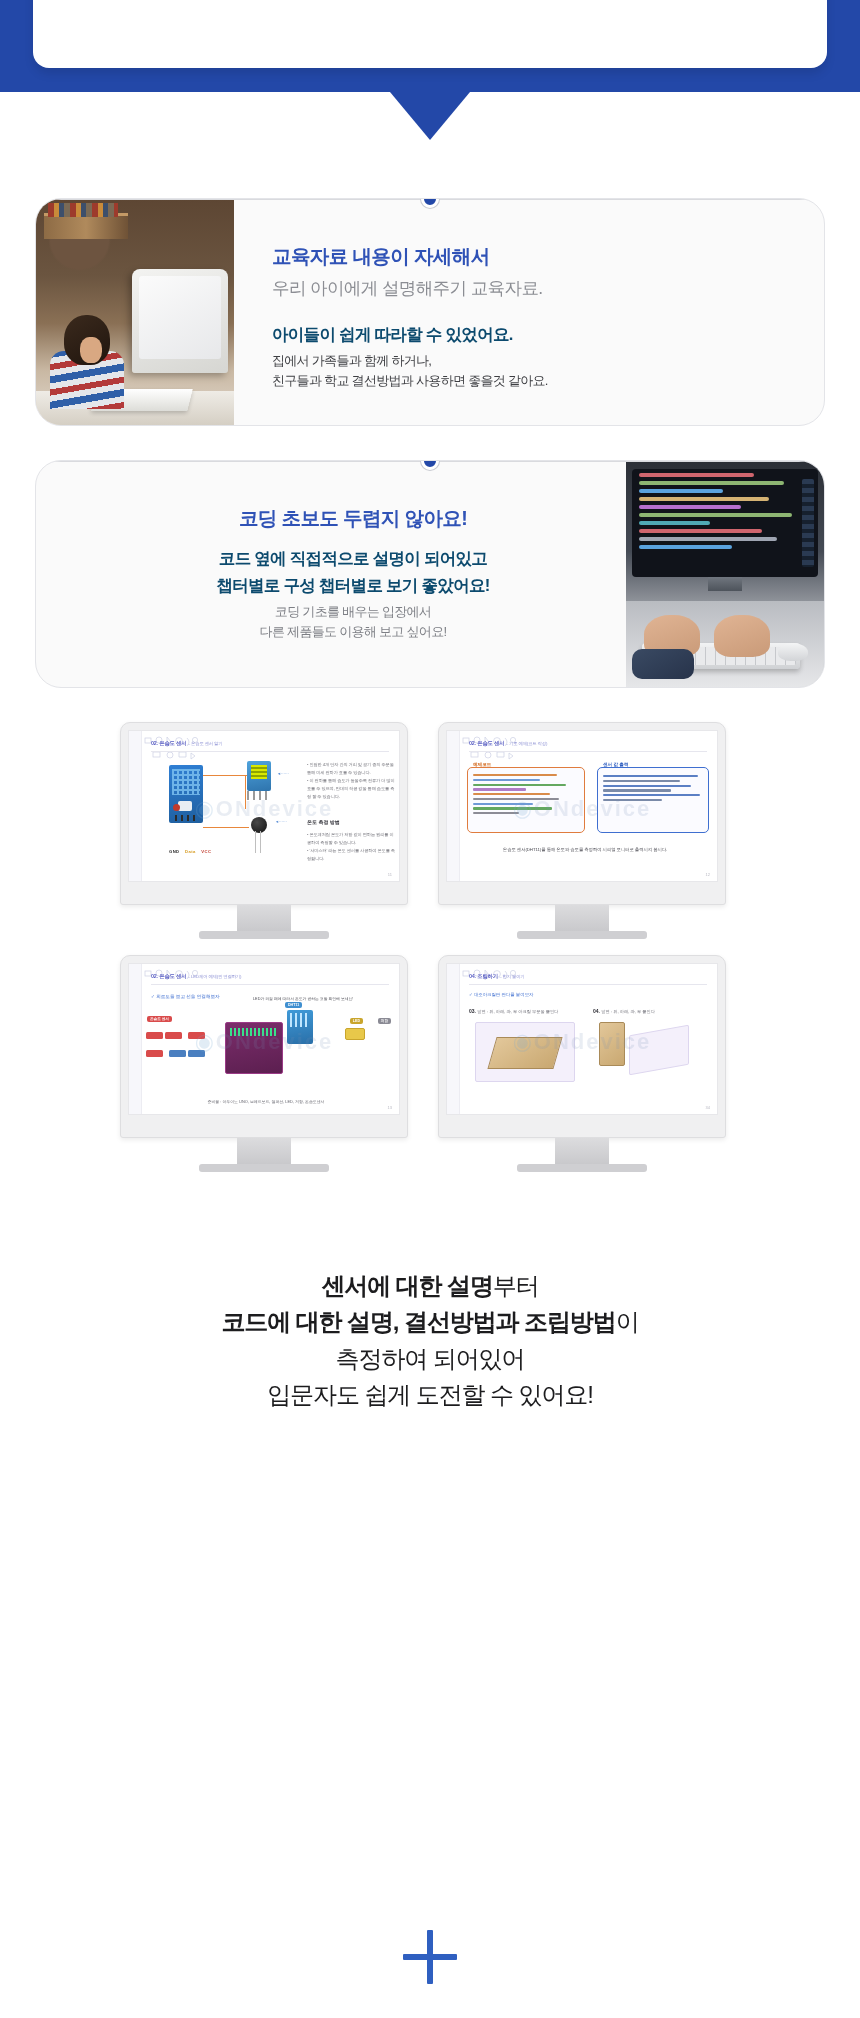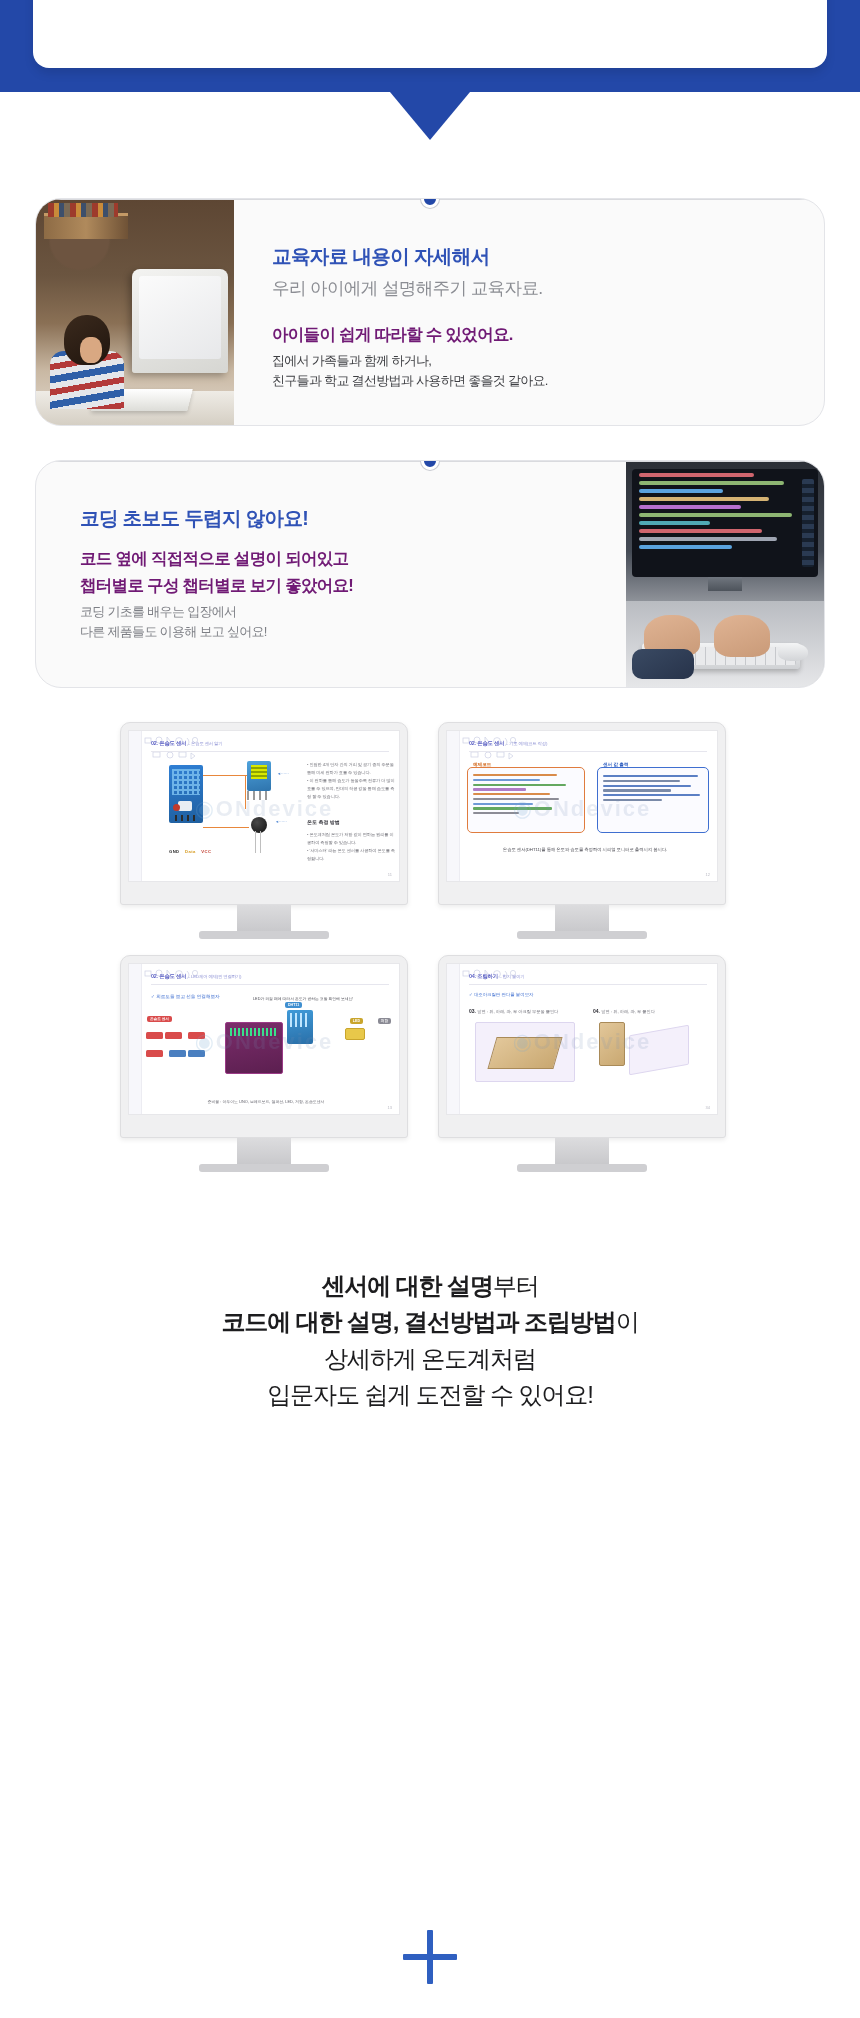--- a/index.html
+++ b/index.html
@@ -200,38 +200,38 @@
   .pc-mouse {
     position: absolute; right: 16px; bottom: 26px; width: 30px; height: 18px;
     background: linear-gradient(180deg,#f4f5f6,#d2d4d7);
     border-radius: 50% 50% 42% 42%;
   }
 
   .review-body {
     flex: 1 1 auto;
     padding: 44px 0 0 38px;
   }
-  .review-body.right-pad { padding-left: 44px; }
+  .review-body.right-pad { padding-left: 44px; text-align: center; }
   .review-head {
     font-size: 19.5px;
     font-weight: bold;
     color: #2f52b6;
     letter-spacing: -0.6px;
     margin-bottom: 6px;
   }
   .review-sub {
     font-size: 17.5px;
     color: #8b8d93;
     letter-spacing: -0.6px;
     margin-bottom: 24px;
   }
   .review-strong {
     font-size: 16.5px;
     font-weight: bold;
-    color: #701a75;
+    color: #0c4a6e;
     letter-spacing: -0.7px;
     margin-bottom: 5px;
   }
   .review-line {
     font-size: 13px;
     color: #3d3e42;
     letter-spacing: -0.7px;
     line-height: 1.56;
   }
   .review-line.muted { color: #7d7f85; }
@@ -744,19 +744,19 @@
       </div>
     </div>
     <div class="mon-neck"></div>
     <div class="mon-foot"></div>
   </div>
 </div>
 
 <div class="closing">
   <div class="closing-line"><b>센서에 대한 설명</b><span class="reg">부터</span></div>
   <div class="closing-line"><b>코드에 대한 설명, 결선방법과 조립방법</b><span class="reg">이</span></div>
-  <div class="closing-line"><span class="reg">상세하게 온도계처럼</span></div>
+  <div class="closing-line"><span class="reg">측정하여 되어있어</span></div>
   <div class="closing-line"><span class="reg">입문자도 쉽게 도전할 수 있어요!</span></div>
 </div>
 
 <div class="plus-wrap">
   <div class="plus"></div>
 </div>
 
 </body></html>

